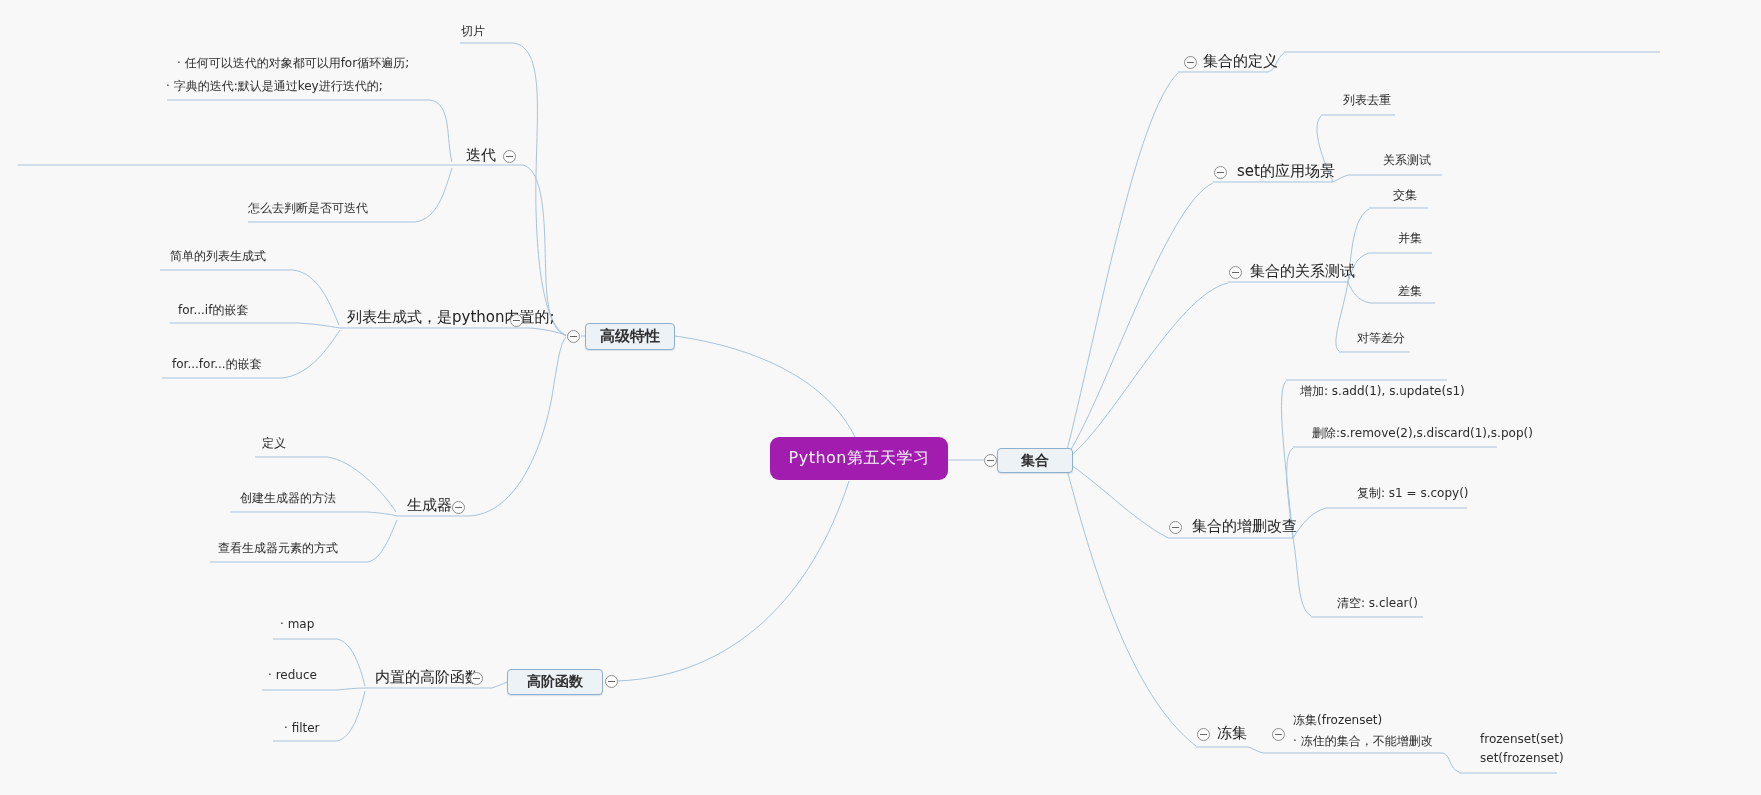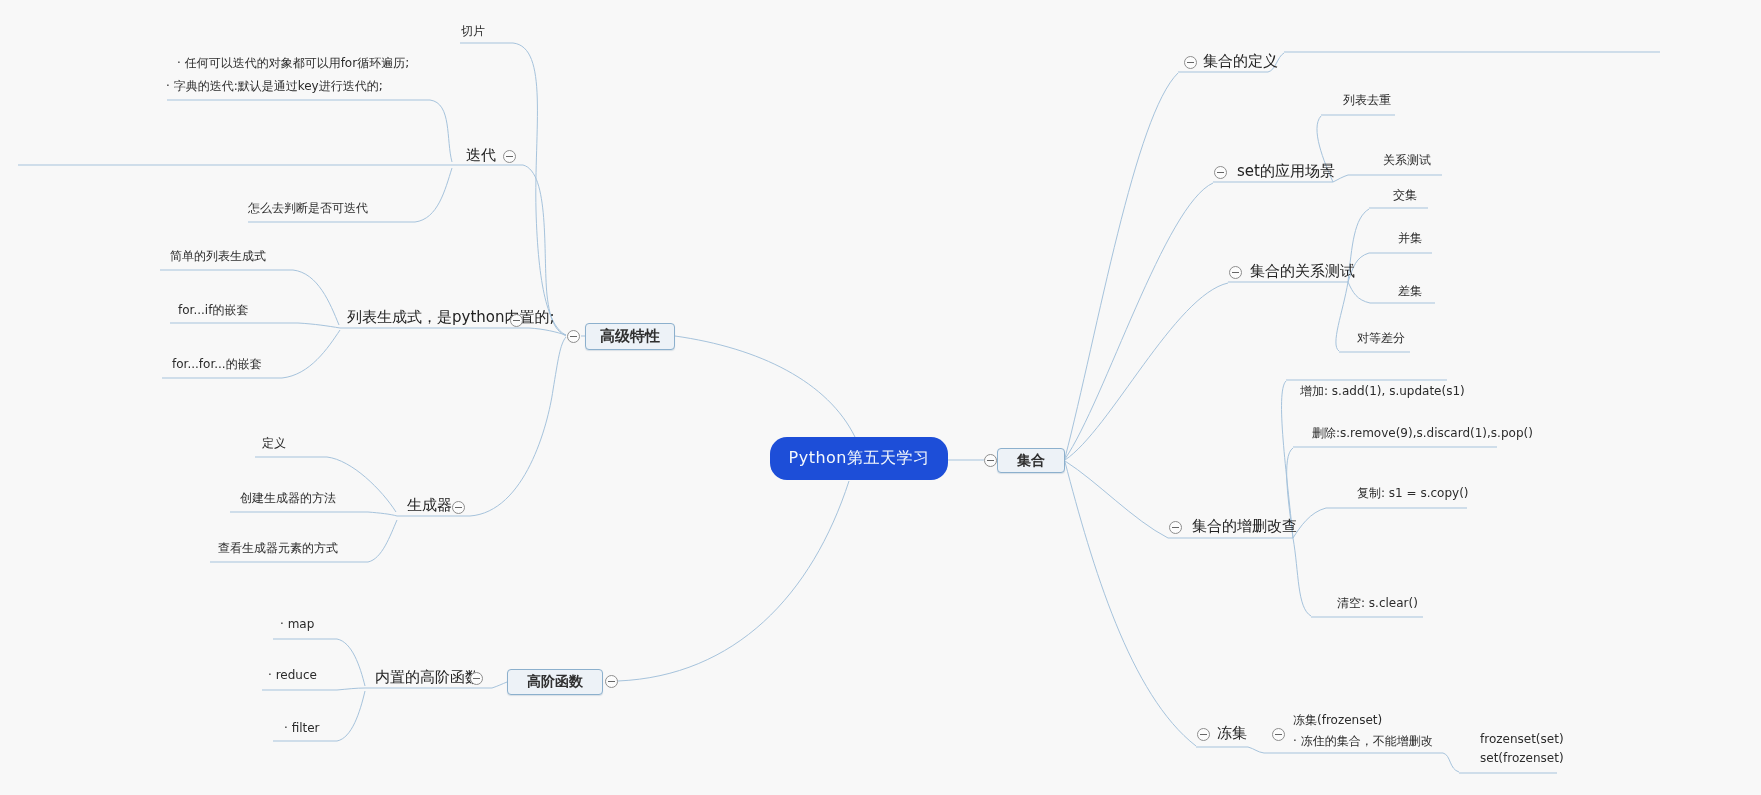--- a/index.html
+++ b/index.html
@@ -4,21 +4,21 @@
 <style>
   html,body{margin:0;padding:0;}
   body{background:#e9e9e9;font-family:"DejaVu Sans","Liberation Sans",sans-serif;}
   .stage{position:relative;width:1761px;height:795px;background:#f8f8f8;overflow:hidden;}
   .stage svg{position:absolute;left:0;top:0;}
   .lbl{position:absolute;white-space:nowrap;color:#2b2b2b;font-size:12px;line-height:15px;}
   .topic{font-size:15px;color:#222;}
   .nodebox{position:absolute;box-sizing:border-box;background:#edf2f7;border:1px solid #8cb0cd;
            border-radius:4px;display:flex;align-items:center;justify-content:center;
            font-weight:bold;color:#2f2f2f;box-shadow:0 1px 1px rgba(120,150,180,.25);}
-  .central{position:absolute;background:#1d4ed8;border-radius:17px;display:flex;align-items:center;
+  .central{position:absolute;background:#a21caf;border-radius:9px;display:flex;align-items:center;
            justify-content:center;color:#f5f9fc;font-size:16px;letter-spacing:.5px;}
   .collapse{position:absolute;width:13px;height:13px;border:1px solid #8e8e8e;border-radius:50%;
             background:#fcfcfc;box-sizing:border-box;}
   .collapse::after{content:"";position:absolute;left:2px;right:2px;top:5px;height:1px;background:#666;}
   path{fill:none;stroke:#a6c3dc;stroke-width:1;}
 </style>
 </head>
 <body>
 
 <div class="stage">
@@ -112,21 +112,21 @@
   </svg>
 
   <div class="central" style="left:770px;top:437px;width:178px;height:43px;">Python第五天学习</div>
 
   <div class="nodebox" style="left:585px;top:323px;width:90px;height:27px;font-size:15px;">高级特性</div>
   <span class="collapse" style="left:567px;top:330px;"></span>
 
   <div class="nodebox" style="left:507px;top:669px;width:96px;height:26px;font-size:14px;">高阶函数</div>
   <span class="collapse" style="left:605px;top:675px;"></span>
 
-  <div class="nodebox" style="left:997px;top:448px;width:68px;height:25px;font-size:14px;">集合</div>
+  <div class="nodebox" style="left:997px;top:448px;width:76px;height:25px;font-size:14px;">集合</div>
   <span class="collapse" style="left:984px;top:454px;"></span>
 
   <div class="lbl" style="left:461px;top:24px;">切片</div>
 
   <div class="lbl topic" style="left:466px;top:148px;">迭代</div>
   <span class="collapse" style="left:503px;top:150px;"></span>
   <div class="lbl" style="left:177px;top:56px;">· 任何可以迭代的对象都可以用for循环遍历;</div>
   <div class="lbl" style="left:166px;top:79px;text-align:right;">·  字典的迭代:默认是通过key进行迭代的;</div>
   <div class="lbl" style="left:248px;top:201px;">怎么去判断是否可迭代</div>
 
@@ -159,21 +159,21 @@
   <span class="collapse" style="left:1229px;top:266px;"></span>
   <div class="lbl topic" style="left:1250px;top:264px;">集合的关系测试</div>
   <div class="lbl" style="left:1393px;top:188px;">交集</div>
   <div class="lbl" style="left:1398px;top:231px;">并集</div>
   <div class="lbl" style="left:1398px;top:284px;">差集</div>
   <div class="lbl" style="left:1357px;top:331px;">对等差分</div>
 
   <span class="collapse" style="left:1169px;top:521px;"></span>
   <div class="lbl topic" style="left:1192px;top:519px;">集合的增删改查</div>
   <div class="lbl" style="left:1300px;top:360px;margin-top:24px;">增加: s.add(1), s.update(s1)</div>
-  <div class="lbl" style="left:1312px;top:426px;">删除:s.remove(9),s.discard(1),s.pop()</div>
+  <div class="lbl" style="left:1312px;top:426px;">删除:s.remove(2),s.discard(1),s.pop()</div>
   <div class="lbl" style="left:1357px;top:486px;">复制: s1 = s.copy()</div>
   <div class="lbl" style="left:1337px;top:596px;">清空: s.clear()</div>
 
   <span class="collapse" style="left:1197px;top:728px;"></span>
   <div class="lbl topic" style="left:1217px;top:726px;">冻集</div>
   <span class="collapse" style="left:1272px;top:728px;"></span>
   <div class="lbl" style="left:1293px;top:713px;">冻集(frozenset)</div>
   <div class="lbl" style="left:1293px;top:734px;">· 冻住的集合，不能增删改</div>
   <div class="lbl" style="left:1480px;top:732px;">frozenset(set)</div>
   <div class="lbl" style="left:1480px;top:751px;">set(frozenset)</div>

